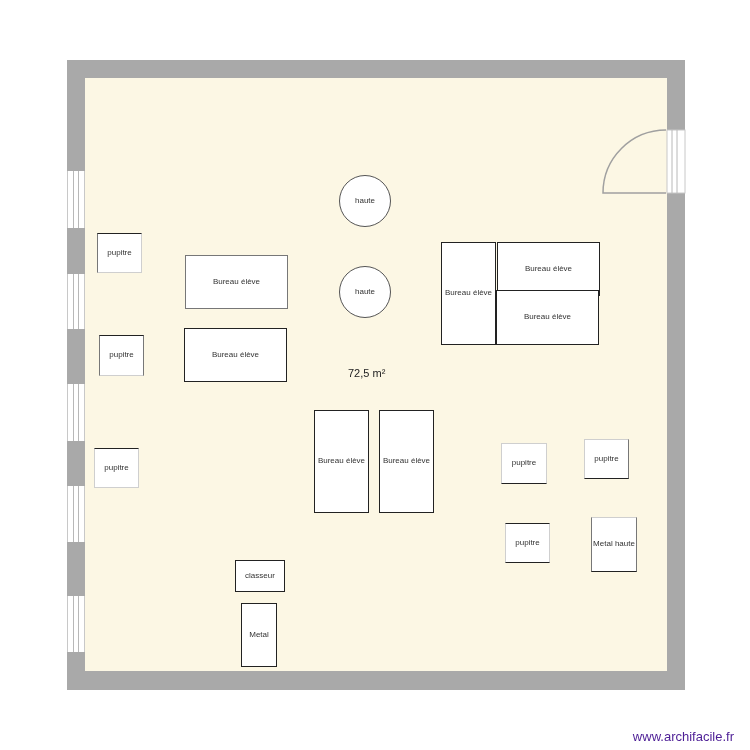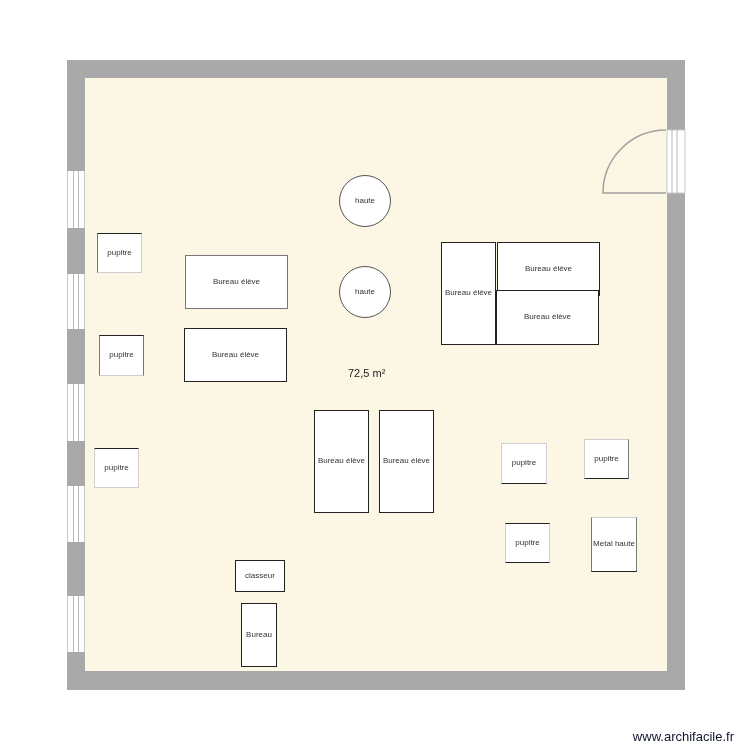--- a/index.html
+++ b/index.html
@@ -6,21 +6,21 @@
   body { width:750px; height:750px; position:relative; overflow:hidden; font-family:"Liberation Sans", sans-serif; }
   .wall-outer { position:absolute; left:67px; top:60px; width:618px; height:630px; background:#a9a9a9; }
   .floor { position:absolute; left:85px; top:78px; width:582px; height:593px; background:#fcf7e4; }
   .window { position:absolute; background:#ffffff; box-sizing:border-box; border-left:1px solid #c8c8c8; border-right:1px solid #c8c8c8; }
   .window::before, .window::after { content:""; position:absolute; top:0; bottom:0; width:1px; background:#b8b8b8; }
   .window::before { left:5px; }
   .window::after { left:10px; }
   .item { position:absolute; background:#ffffff; box-sizing:border-box; display:flex; align-items:center; justify-content:center; font-size:8px; color:#333333; text-align:left; line-height:1.1; white-space:nowrap; }
   .circle { border-radius:50%; border:1px solid #555555; }
   .area-label { position:absolute; font-size:11px; color:#222222; }
-  .watermark { position:absolute; right:16px; bottom:6px; font-size:13px; color:#0f172a; }
+  .watermark { position:absolute; right:16px; bottom:6px; font-size:13px; color:#4c1d95; }
   svg.door { position:absolute; left:0; top:0; }
 </style>
 </head>
 <body>
 
 <div class="wall-outer"></div>
 <div class="floor"></div>
 
 <div id="windows">
     <div class="window" style="left: 67px; width: 18px; top: 171px; height: 57px;"></div>
@@ -83,19 +83,19 @@
     <div class="item" style="left: 505px; top: 523px; width: 45px; height: 40px; border-width: 1px; border-style: solid; border-color: rgb(34, 34, 34) rgb(207, 207, 207);">
       <span>pupitre</span>
     </div>
     <div class="item" style="left: 591px; top: 517px; width: 46px; height: 55px; border-width: 1px; border-style: solid; border-color: rgb(207, 207, 207) rgb(119, 119, 119) rgb(34, 34, 34);">
       <span>Metal haute</span>
     </div>
     <div class="item" style="left: 235px; top: 560px; width: 50px; height: 32px; border-width: 1px; border-style: solid; border-color: rgb(34, 34, 34);">
       <span>classeur</span>
     </div>
     <div class="item" style="left: 241px; top: 603px; width: 36px; height: 64px; border-width: 1px; border-style: solid; border-color: rgb(34, 34, 34);">
-      <span>Bureau</span>
+      <span>Metal</span>
     </div>
   </div>
 
 <div class="area-label" style="left:348px; top:367px;">72,5 m²</div>
 
 <div class="watermark">www.archifacile.fr</div>
 
 </body></html>

